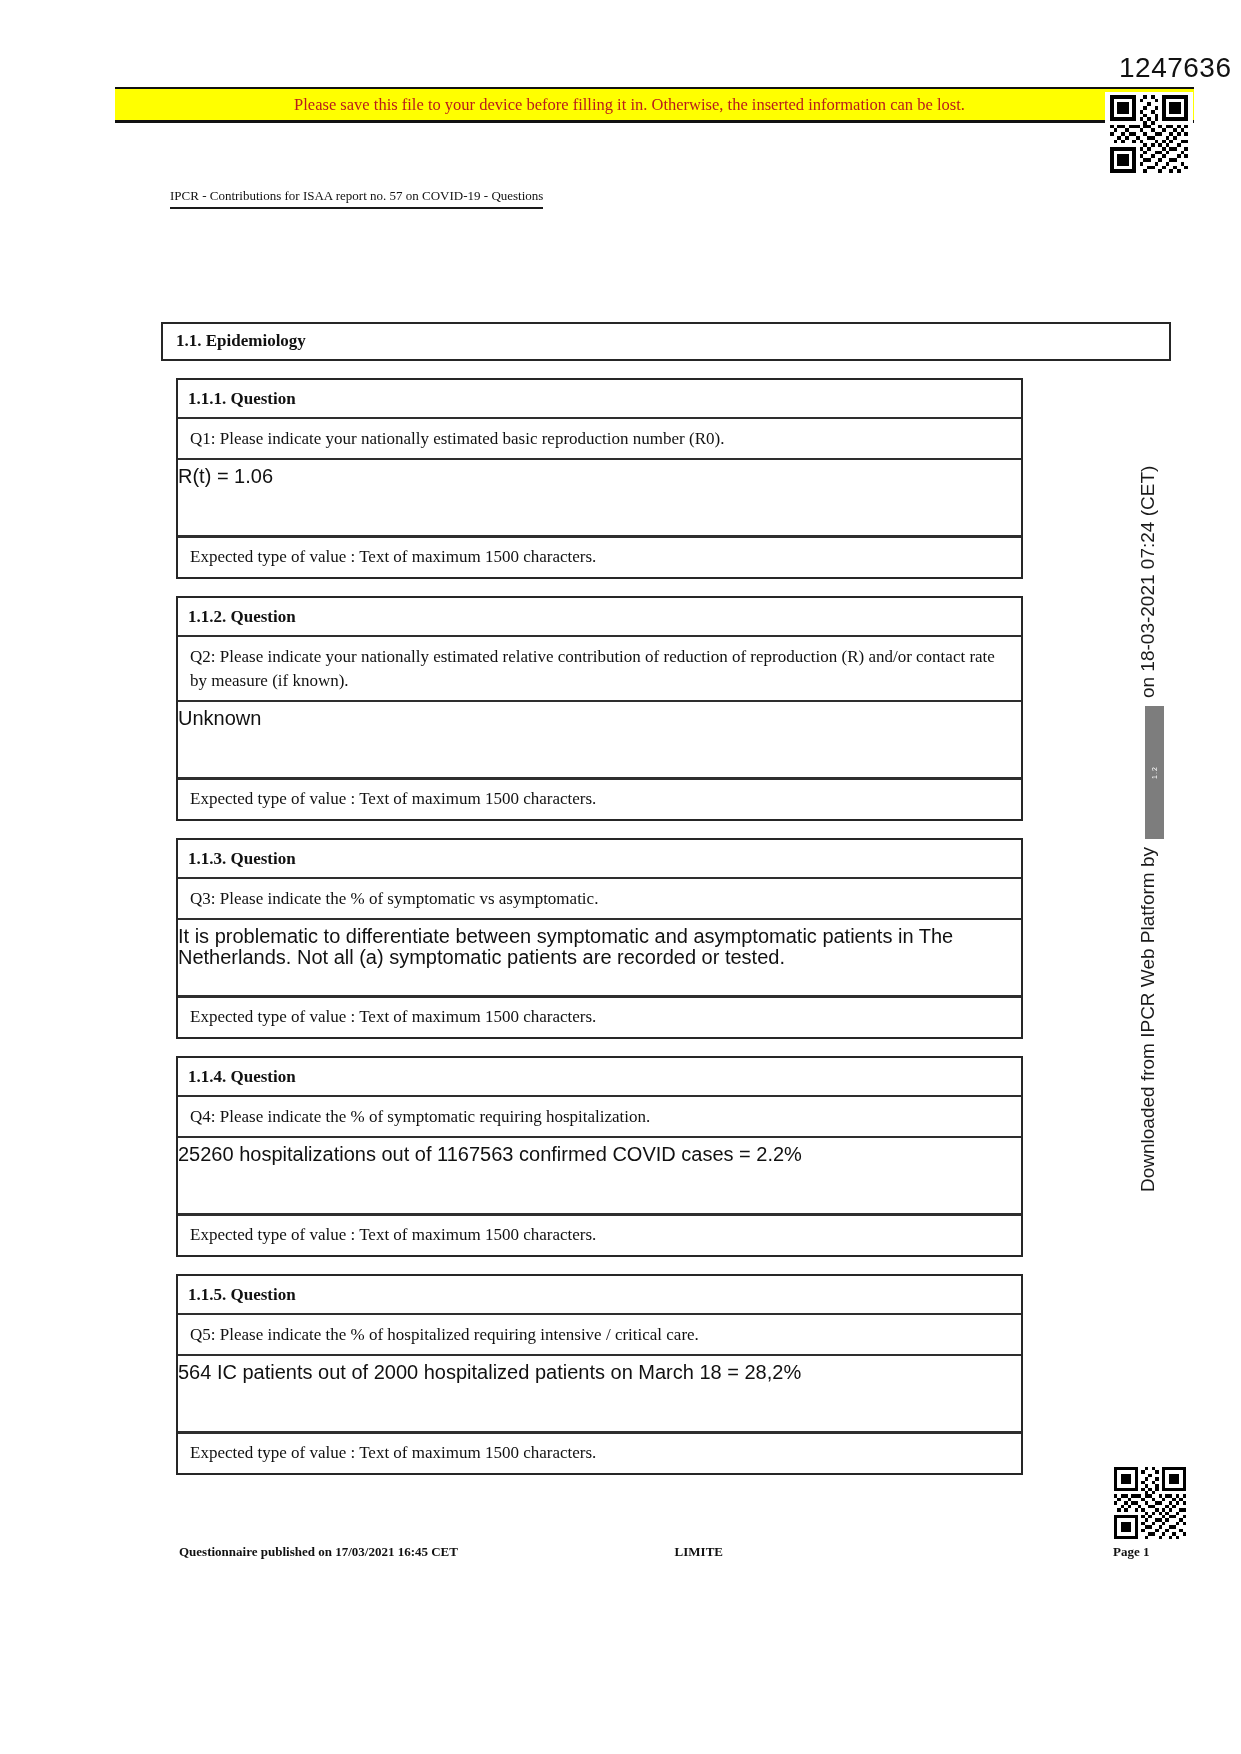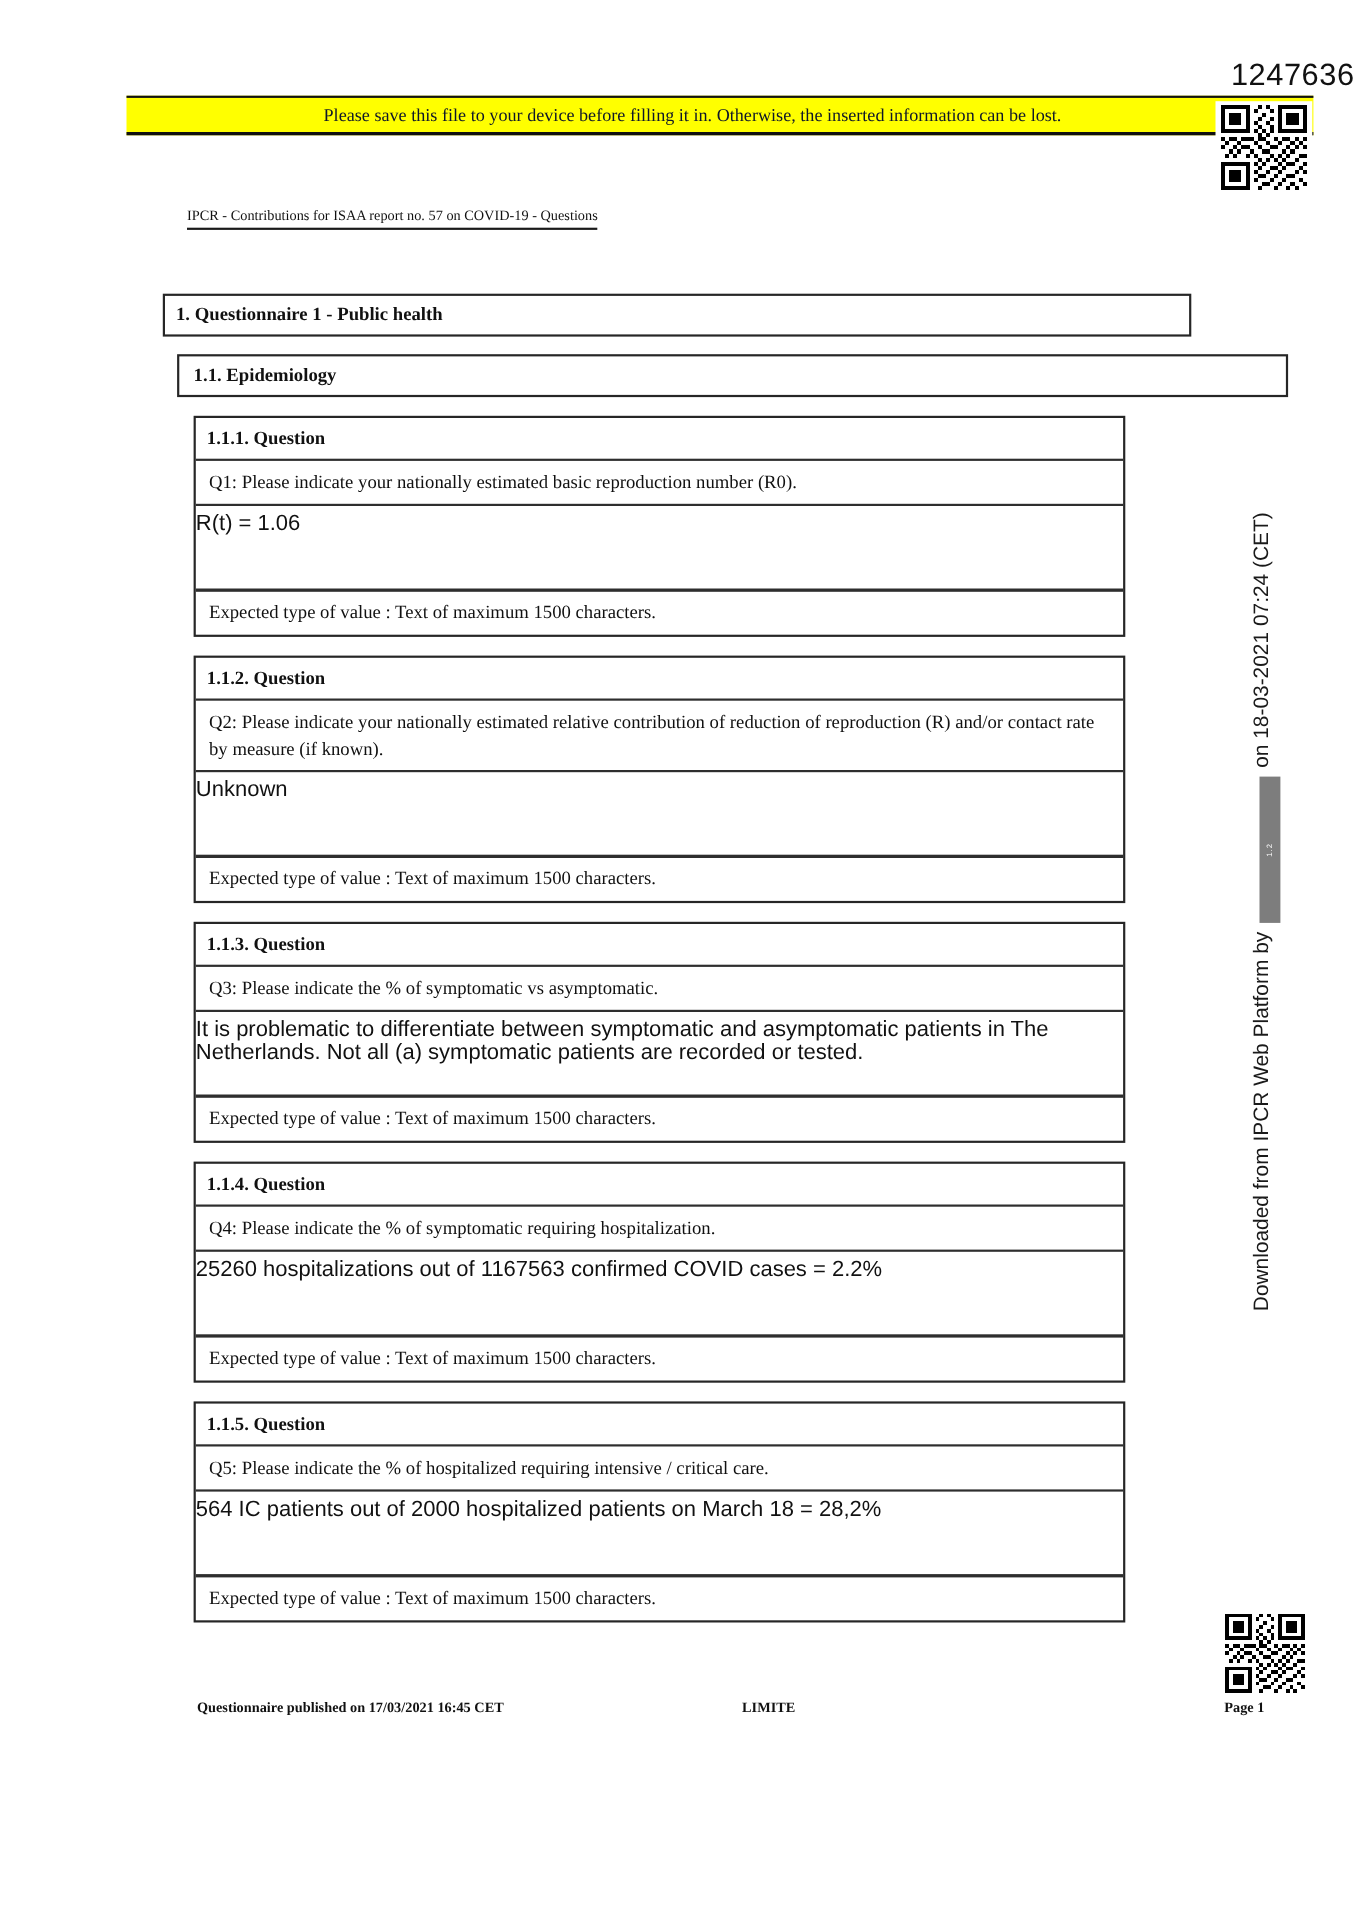--- a/index.html
+++ b/index.html
@@ -9,21 +9,21 @@
   }
   .doc-number {
     position:absolute; left:1076px; top:52px;
     font-family:"Liberation Sans", sans-serif; font-size:28px; letter-spacing:.5px;
   }
   .banner {
     position:absolute; left:72px; top:87px; width:1079px; height:36px;
     box-sizing:border-box; background:var(--banner-bg,#ffff00);
     border-top:2px solid #111; border-bottom:3px solid #111;
     display:flex; align-items:center; justify-content:center;
-    padding-right:50px; font-size:16.5px; color:#0f172a;
+    padding-right:50px; font-size:16.5px; color:#b91c1c;
   }
   .qr { position:absolute; background:#fff; padding:3px; box-sizing:border-box; }
   .qr svg { display:block; width:100%; height:100%; }
   .qr-top { left:1062px; top:92px; width:88px; height:84px; }
   .qr-bottom { left:1066px; top:1464px; width:82px; height:78px; }
   .title {
     position:absolute; left:127px; top:188px; font-size:13px;
     display:inline-block; border-bottom:2px solid #1a1a1a; padding-bottom:3px;
   }
   .secbox {
@@ -95,21 +95,20 @@
   </div>
 
   <div class="qr qr-top">
     <svg viewBox="0 0 21 21" shape-rendering="crispEdges">
         <use href="#qr-pattern"></use>
       </svg>
   </div>
 
   <div class="title">IPCR - Contributions for ISAA report no. 57 on COVID-19 - Questions</div>
 
-  <div class="secbox sec1">1. Questionnaire 1 - Public health</div>
   <div class="secbox sec2">1.1. Epidemiology</div>
 
   <div class="questions">
 
     <div class="qblock">
       <div class="q-heading">1.1.1. Question</div>
       <div class="q-prompt">Q1: Please indicate your nationally estimated basic reproduction number (R0).</div>
       <div class="q-answer">R(t) = 1.06</div>
       <div class="q-expected">Expected type of value : Text of maximum 1500 characters.</div>
     </div>

